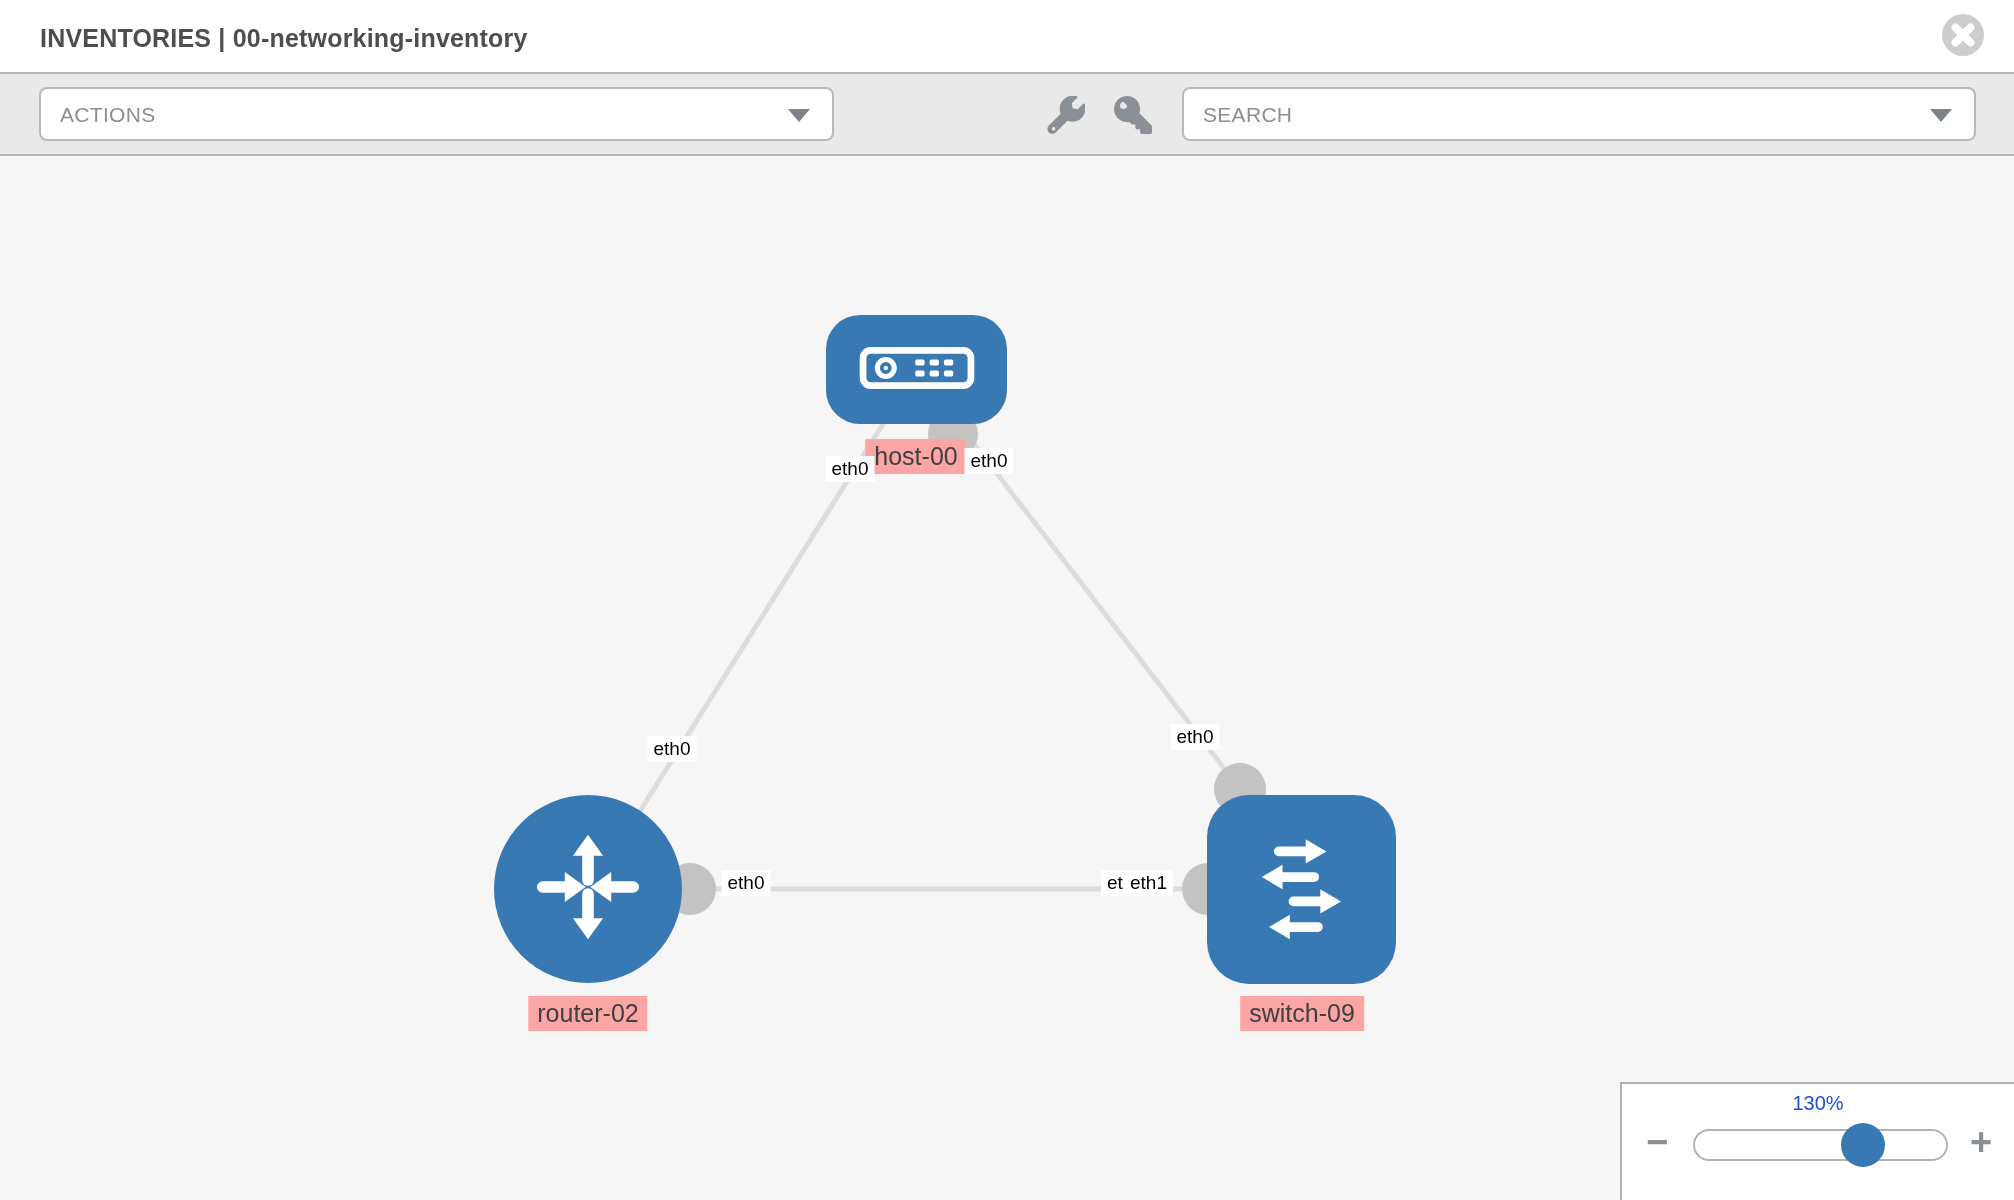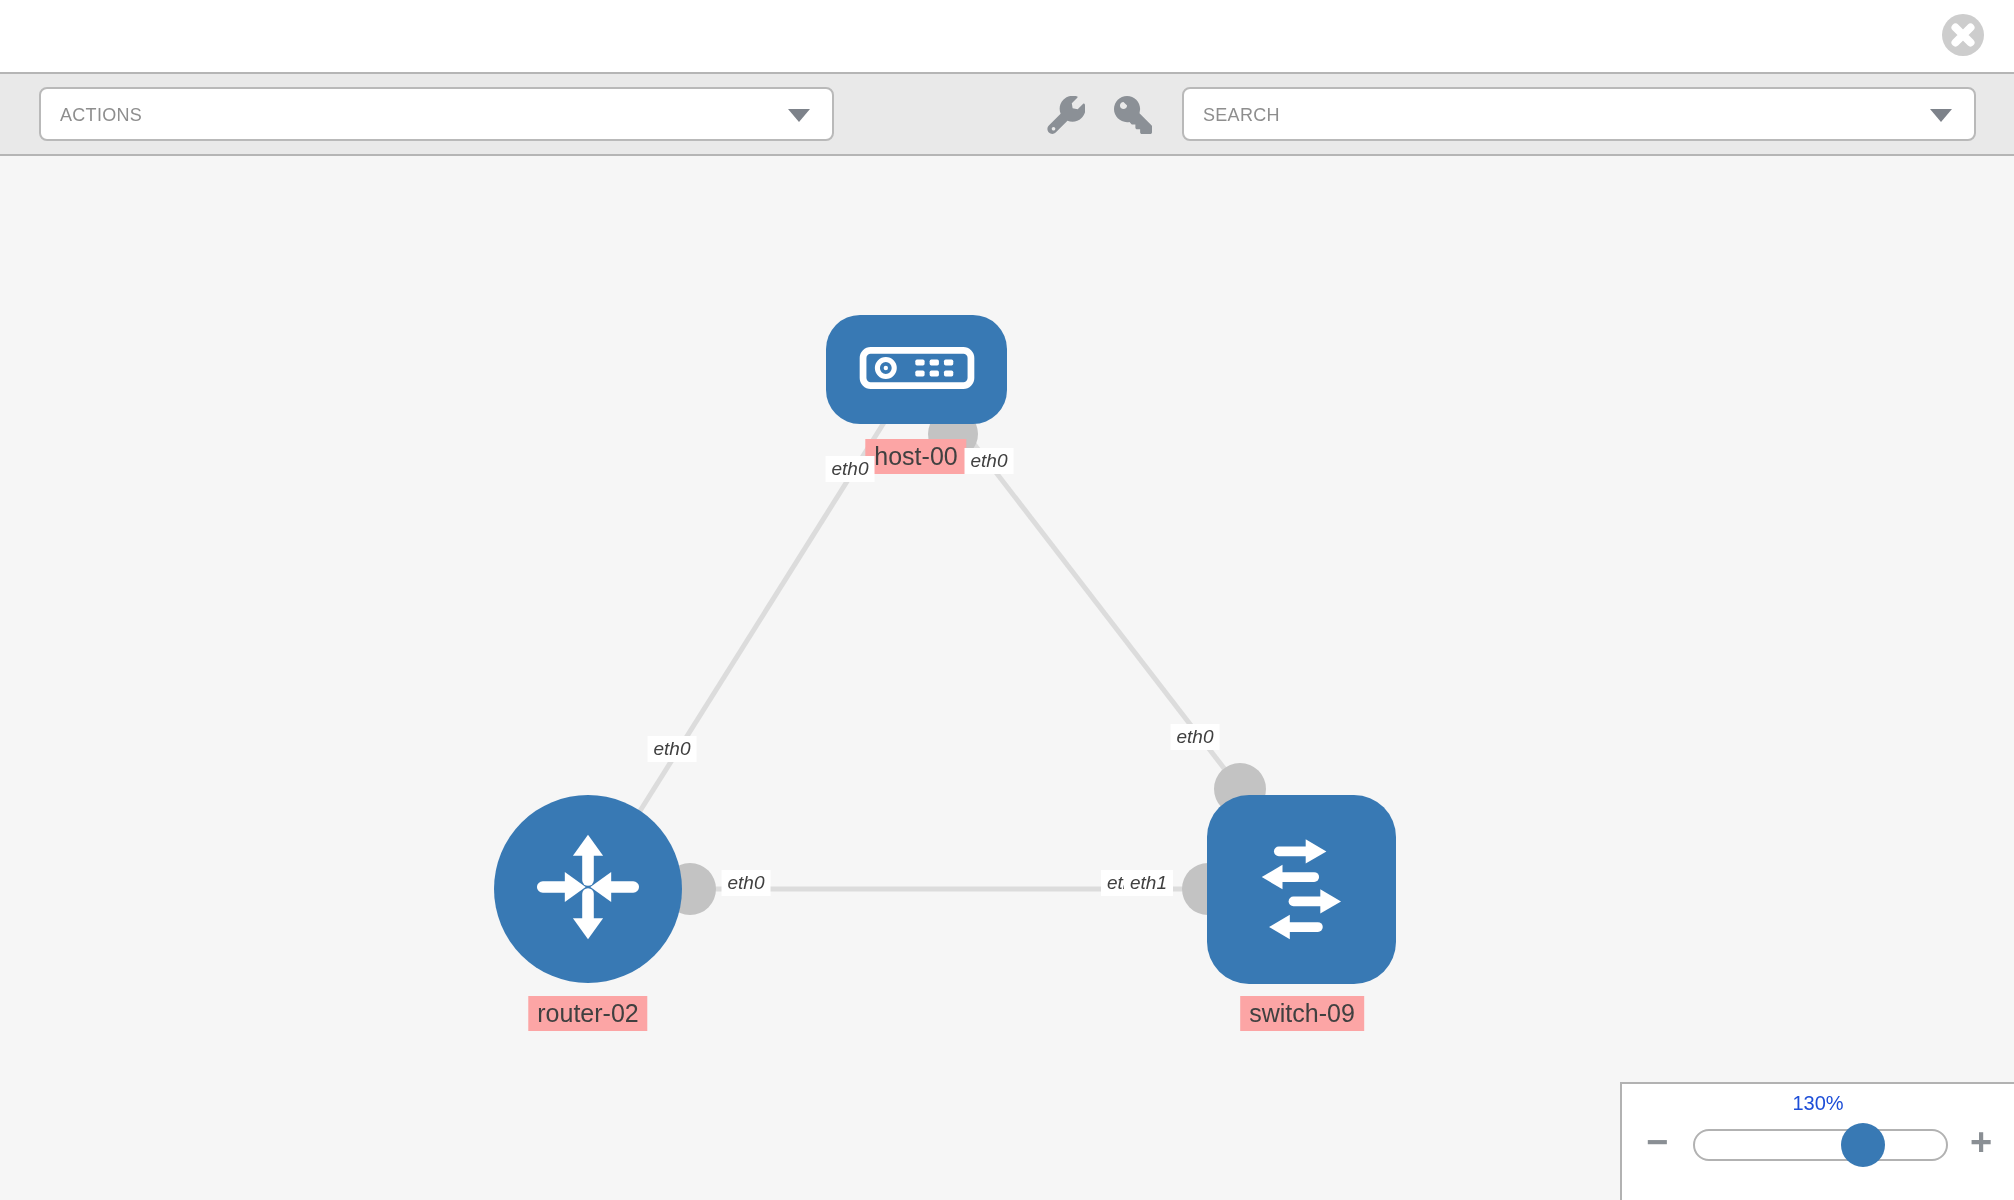--- a/index.html
+++ b/index.html
@@ -12,21 +12,21 @@
   .header-title { position: absolute; left: 40px; top: 0; height: 72px; line-height: 76px;
     font-size: 25px; font-weight: bold; color: #4e4e4e; letter-spacing: 0.2px; }
   .close-btn { position: absolute; left: 1941px; top: 13px; width: 44px; height: 44px; cursor: pointer; }
 
   
   .toolbar { position: absolute; left: 0; top: 72px; width: 2014px; height: 84px;
     background: #e9e9e9; border-top: 2px solid #b5b5b5; border-bottom: 2px solid #b5b5b5; }
   .select-box { position: absolute; top: 13px; height: 54px; background: #ffffff;
     border: 2px solid #b9b9b9; border-radius: 8px; cursor: pointer; }
   .select-box .select-text { position: absolute; left: 19px; top: 0; height: 50px; line-height: 52px;
-    font-size: 18px; color: #8e8e8e; letter-spacing: 0.3px; }
+    font-size: 21px; color: #8e8e8e; letter-spacing: 0.3px; }
   .select-caret { position: absolute; right: 22px; top: 20px; width: 0; height: 0;
     border-left: 11px solid transparent; border-right: 11px solid transparent;
     border-top: 13px solid #7d828a; }
   .actions-box { left: 39px; width: 795px; }
   .search-box  { left: 1182px; width: 794px; }
   .tool-icon { position: absolute; top: 22px; width: 38px; height: 38px; cursor: pointer; }
   .wrench-icon { left: 1047px; }
   .key-icon { left: 1114px; }
 
   
@@ -39,21 +39,21 @@
   .node-router { left: 494px; top: 639px; width: 188px; height: 188px; border-radius: 50%; }
   .node-switch { left: 1207px; top: 639px; width: 189px; height: 189px; border-radius: 42px; }
 
   .node-label { position: absolute; z-index: 3; transform: translateX(-50%);
     background: #fca5a5; color: #404040; font-size: 25px; padding: 3px 9px; white-space: nowrap; }
   .label-host { left: 916px; top: 283px; }
   .label-router { left: 588px; top: 840px; }
   .label-switch { left: 1302px; top: 840px; }
 
   .iface-label { position: absolute; z-index: 3; transform: translateX(-50%);
-    background: #ffffff; color: #404040; font-size: 19px; padding: 2px 6px; white-space: nowrap; font-style: italic; }
+    background: #ffffff; color: #000000; font-size: 19px; padding: 2px 6px; white-space: nowrap; }
   .iface-host-left { left: 850px; top: 300px; }
   .iface-host-right { left: 989px; top: 292px; }
   .iface-router-top { left: 672px; top: 580px; }
   .iface-switch-top { left: 1195px; top: 568px; }
   .iface-router-bottom { left: 746px; top: 714px; }
   .iface-overlap-back { left: 1101px; top: 714px; transform: none; z-index: 3; }
   .iface-overlap-front { left: 1124px; top: 714px; transform: none; z-index: 4; }
 
   
   .zoom-panel { position: absolute; left: 1620px; top: 1082px; width: 394px; height: 118px;
@@ -68,20 +68,21 @@
     background: #ffffff; border: 2px solid #b2b2b2; border-radius: 16px; cursor: pointer; }
   .zoom-thumb { position: absolute; left: 219px; top: 39px; width: 44px; height: 44px;
     border-radius: 50%; cursor: grab; }
 </style>
 </head>
 <body>
 
 <div id="app">
 
   <div class="header">
+    <div class="header-title">INVENTORIES | 00-networking-inventory</div>
     <div class="close-btn">
       <span>
         <svg width="44" height="44" viewBox="0 0 44 44">
           <circle cx="22" cy="22" r="21" fill="#cdcdcd"></circle>
           <path d="M14.5 14.5 L29.5 29.5 M29.5 14.5 L14.5 29.5" stroke="#ffffff" stroke-width="8" stroke-linecap="round"></path>
         </svg>
       </span>
     </div>
   </div>
 

